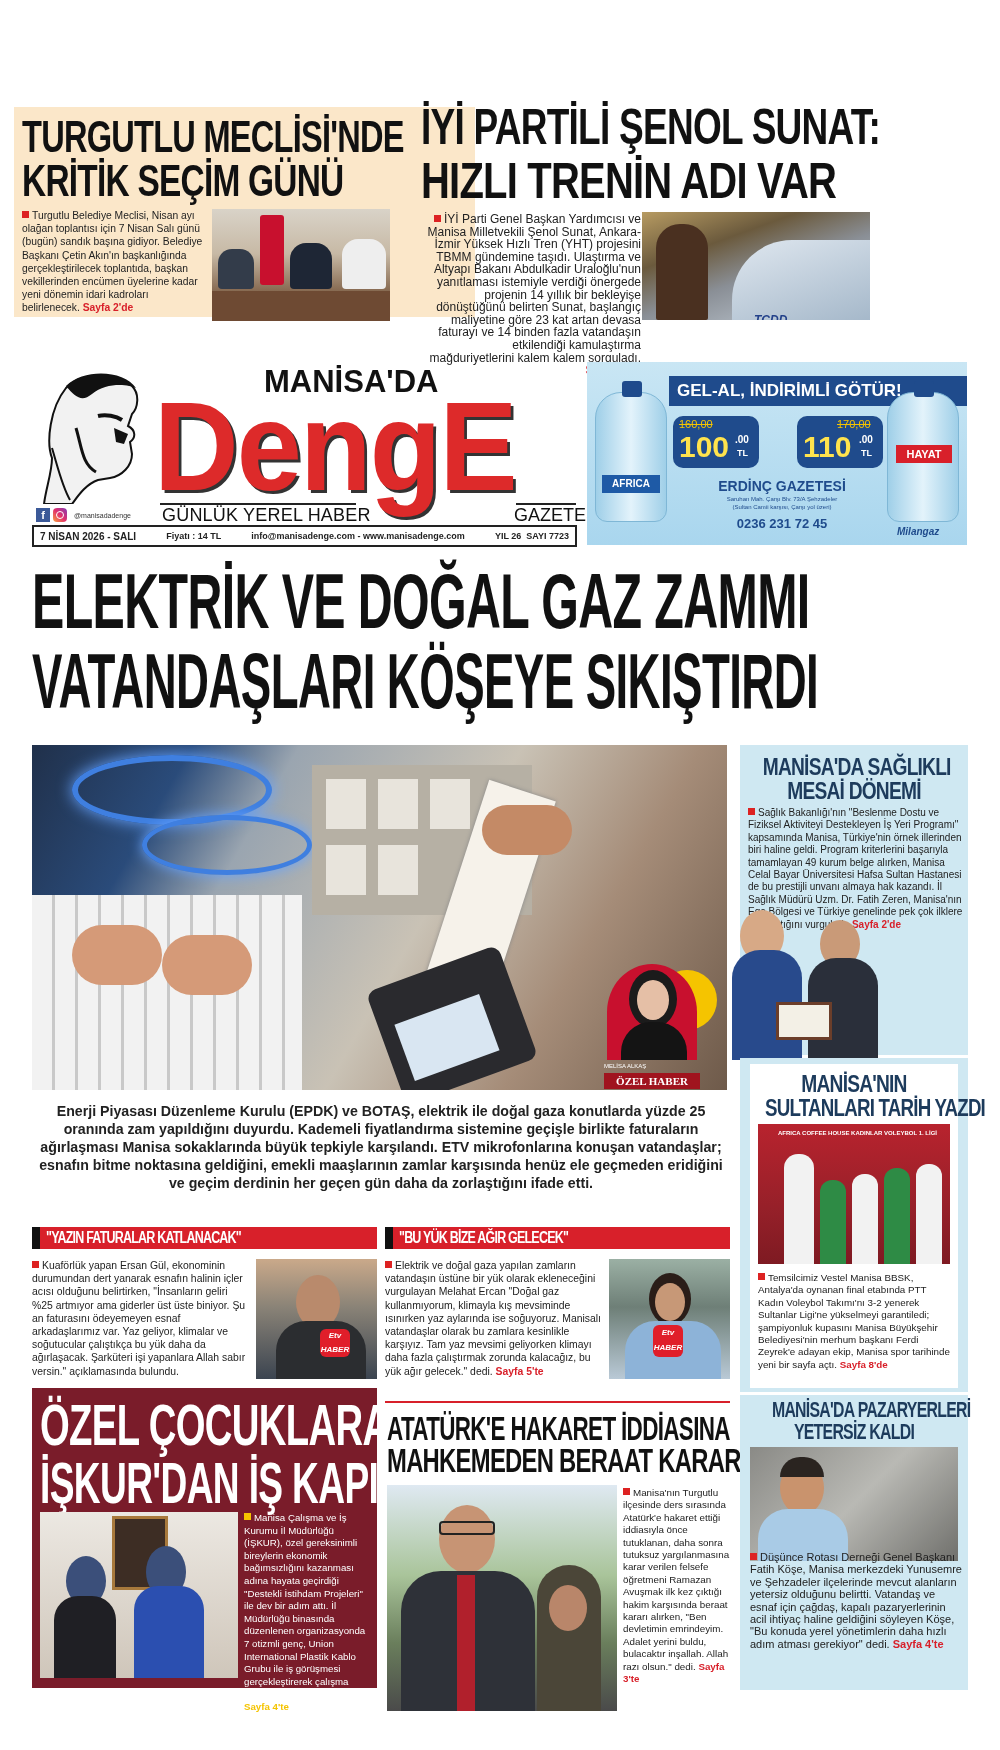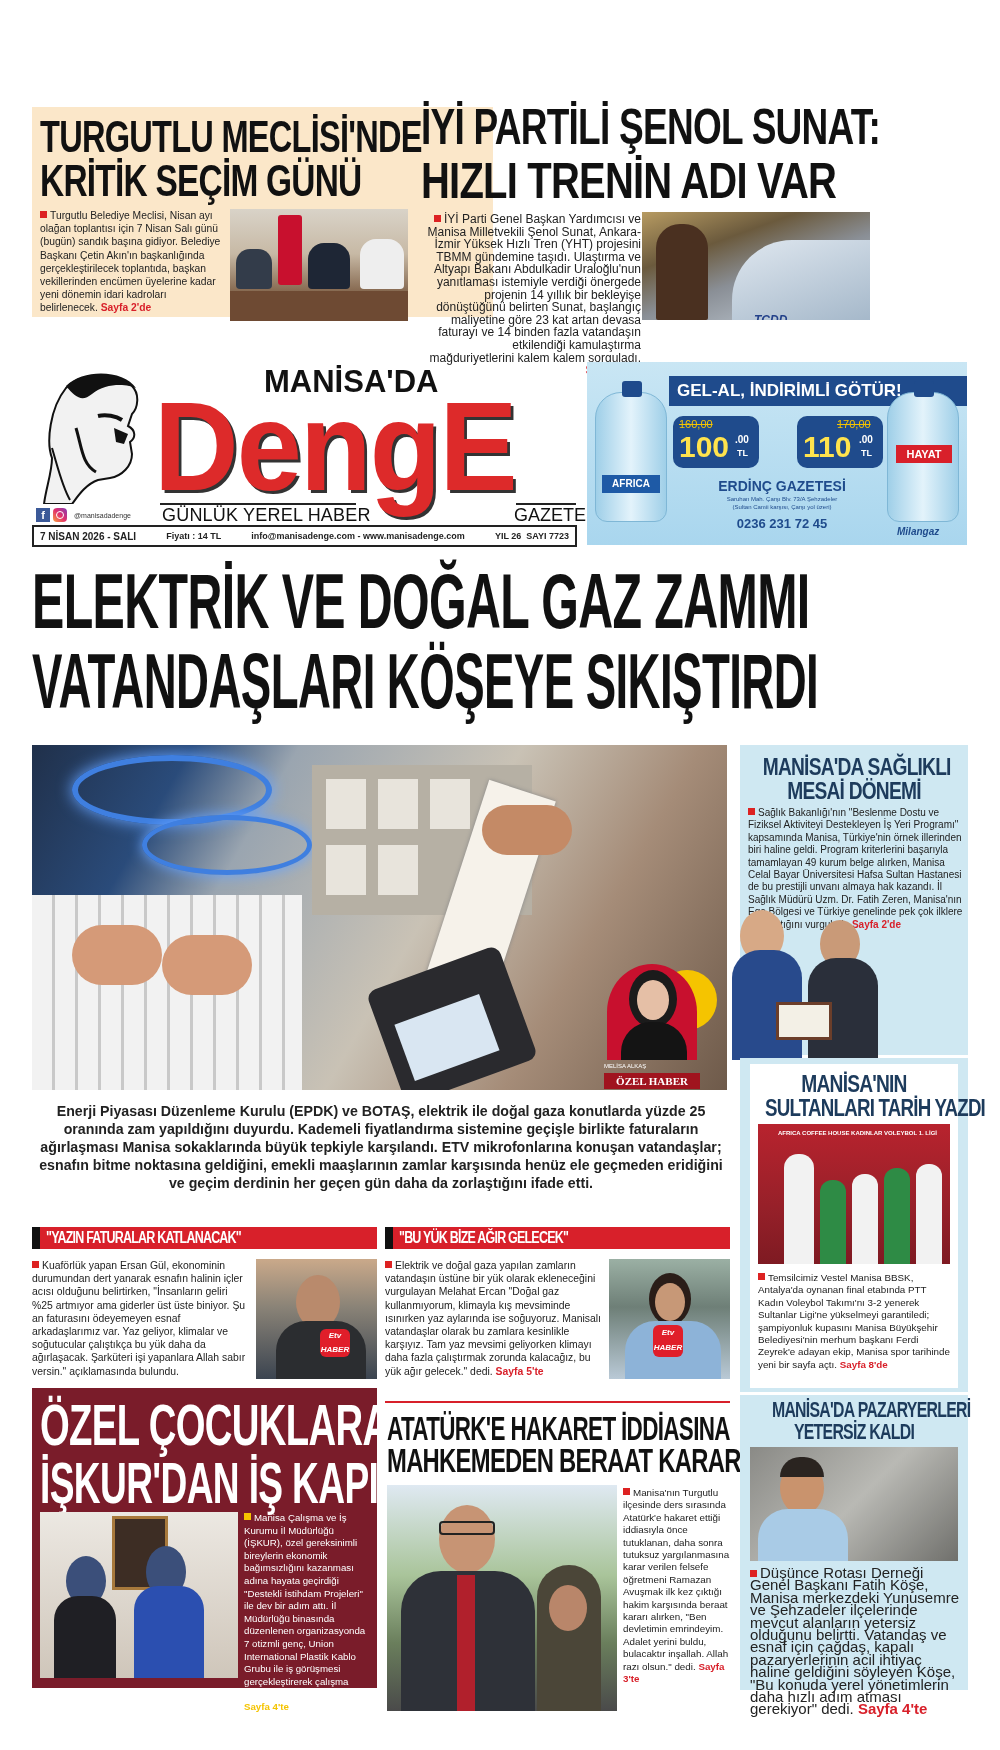--- a/index.html
+++ b/index.html
@@ -8,21 +8,21 @@
   .abs { position: absolute; }
   .cond { font-family: "Liberation Sans", sans-serif; font-weight: 900; transform-origin: left top; letter-spacing: -1px; line-height: 1; white-space: nowrap; }
   .body-text { font-size: 10.4px; line-height: 13.2px; color: #222; }
   .red-sq { display: inline-block; width: 7px; height: 7px; background: #d22; margin-right: 3px; vertical-align: 1px; }
   .yel-sq { display: inline-block; width: 7px; height: 7px; background: #f5c400; margin-right: 3px; vertical-align: 1px; }
   .pageref { color: #d8202a; font-weight: bold; }
   .pageref-y { color: #f5c400; font-weight: bold; }
   .photo { overflow: hidden; }
 
   
-  #top-left { left: 32px; top: 107px; width: 461px; height: 210px; background: #fbe7c9; }
+  #top-left { left: 14px; top: 107px; width: 461px; height: 210px; background: #fbe7c9; }
   #top-right { left: 415px; top: 100px; width: 455px; height: 220px; }
 
   
   #masthead { left: 32px; top: 362px; width: 545px; height: 183px; }
   .logo-red { color: #dd2a2a; font-weight: 900; font-family: "Liberation Sans", sans-serif; text-shadow: 3px 3px 0 #333; letter-spacing: -2px; }
   #infobar { left: 32px; top: 525px; width: 545px; height: 22px; border: 2px solid #222; display: flex; align-items: center; justify-content: space-between; padding: 0 6px; font-size: 9px; font-weight: bold; color: #222; }
 
   
   #ad { left: 587px; top: 362px; width: 380px; height: 183px; background: linear-gradient(#c9e6f4, #a9d6ee); overflow: hidden; }
 
@@ -285,17 +285,17 @@
 </div>
 
 <div class="abs side-box" style="left:740px;top:1395px;width:228px;height:295px;">
   <div class="abs cond side-title" style="left:0;top:4px;width:228px;font-size:22px;transform:scaleX(0.72);transform-origin:center top;">MANİSA'DA PAZARYERLERİ</div>
   <div class="abs cond side-title" style="left:0;top:26px;width:228px;font-size:22px;transform:scaleX(0.72);transform-origin:center top;">YETERSİZ KALDI</div>
   <div class="abs photo" style="left:10px;top:52px;width:208px;height:114px;background:linear-gradient(135deg,#8a8a86 0%,#b9b9b4 50%,#70706c 100%);">
     <div style="position:absolute;left:30px;top:14px;width:44px;height:54px;border-radius:50%;background:#c9936d;"></div>
     <div style="position:absolute;left:30px;top:10px;width:44px;height:20px;border-radius:22px 22px 0 0;background:#2a2420;"></div>
     <div style="position:absolute;left:8px;top:62px;width:90px;height:52px;border-radius:30px 30px 0 0;background:#a9cbe6;"></div>
   </div>
-  <div class="abs body-text" style="left:10px;top:172px;width:212px;font-size:15px;line-height:12.4px;">
+  <div class="abs body-text" style="left:10px;top:156px;width:212px;font-size:11px;line-height:12.4px;">
     <span class="red-sq"></span><span>Düşünce Rotası Derneği Genel Başkanı Fatih Köşe, Manisa merkezdeki Yunusemre ve Şehzadeler ilçelerinde mevcut alanların yetersiz olduğunu belirtti. Vatandaş ve esnaf için çağdaş, kapalı pazaryerlerinin acil ihtiyaç haline geldiğini söyleyen Köşe, "Bu konuda yerel yönetimlerin daha hızlı adım atması gerekiyor" dedi.</span>
     <span class="pageref">Sayfa 4'te</span>
   </div>
 </div>
 
 </body></html>

